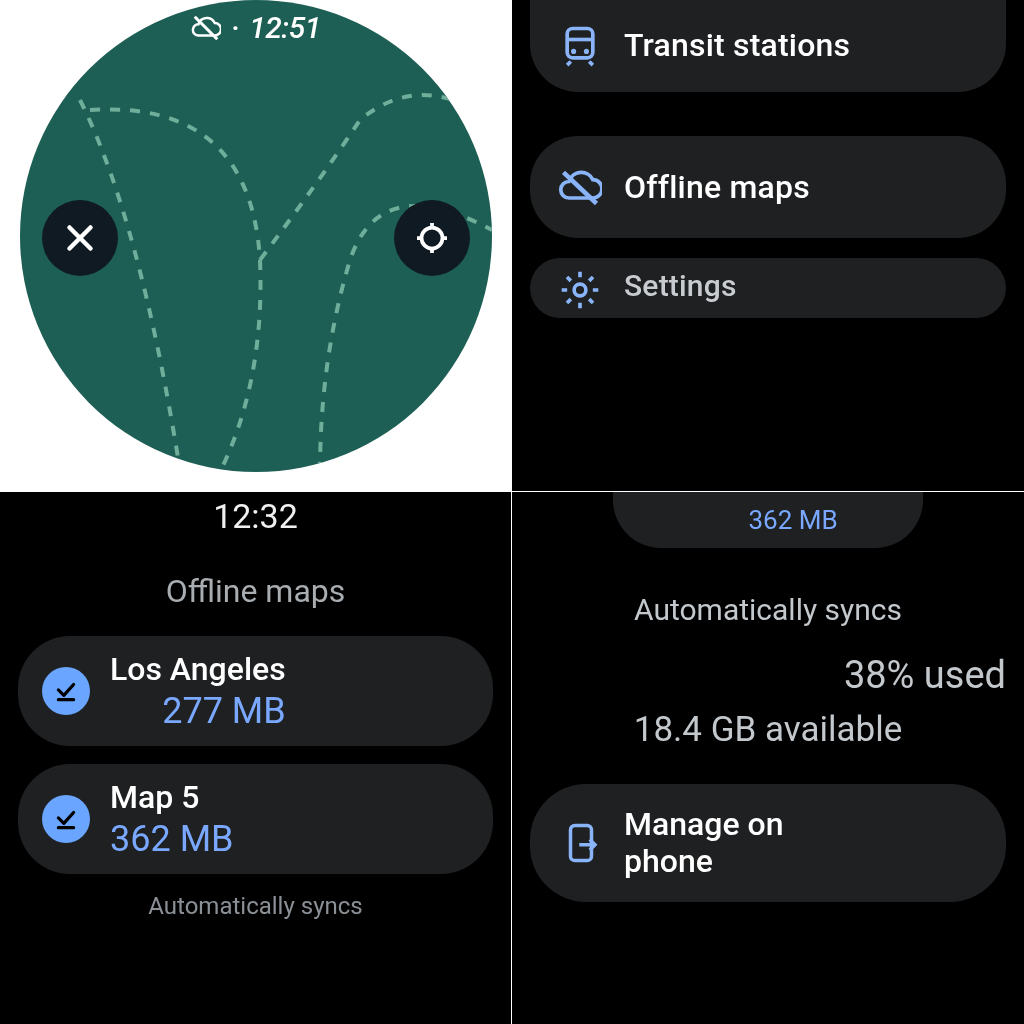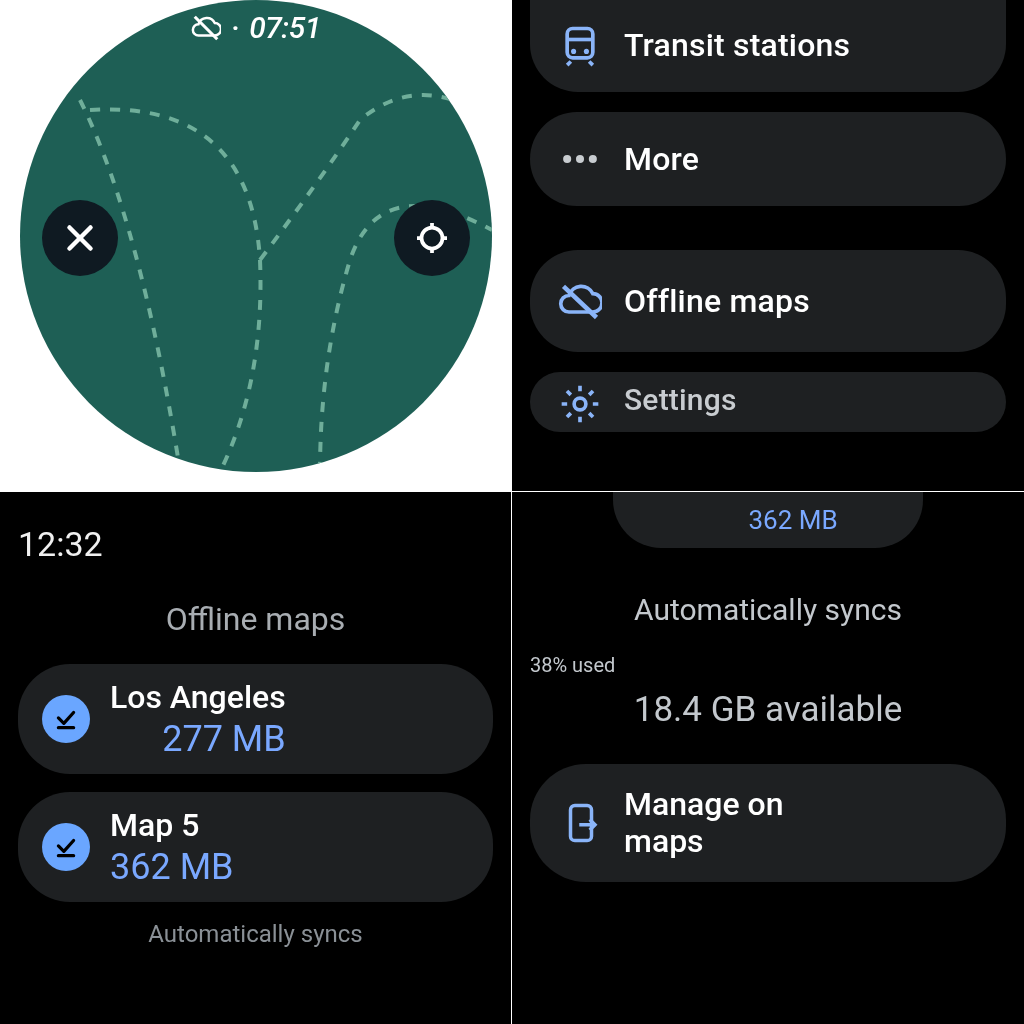--- a/index.html
+++ b/index.html
@@ -60,22 +60,22 @@
   .chip .icon svg { width: 44px; height: 44px; }
   .chip .label {
     font-size: 32px; font-weight: 500; color: #fff; letter-spacing: 0.2px;
   }
   .chip.partial-top { margin-top: -14px; border-top-left-radius: 0; border-top-right-radius: 0; }
   .chip.partial-bottom { margin-bottom: 0; height: 60px; overflow: hidden; align-items: flex-start; padding-top: 10px; }
   .chip.partial-bottom .label { font-size: 30px; color: #c8ccd0; }
   
   .pane3 { padding: 0 18px; }
   .time3 {
-    font-size: 34px; color: #f0f0f0;
-    margin-top: 32px; font-weight: 400;
+    text-align: center; font-size: 34px; color: #f0f0f0;
+    margin-top: 4px; font-weight: 400;
   }
   .title3 {
     text-align: center; font-size: 32px; color: #a8adb2;
     margin-top: 36px; margin-bottom: 26px; font-weight: 400;
   }
   .map-chip {
     background: #1e2022;
     border-radius: 52px;
     display: flex; align-items: center;
     gap: 20px;
@@ -107,22 +107,22 @@
     width: 310px;
     font-size: 26px; color: #7aa8ff;
     padding-left: 50px;
   }
   .sync-text {
     text-align: center;
     font-size: 30px; color: #c3c8cd;
     margin-top: 42px; line-height: 1.35;
   }
   .used-text {
-    text-align: left;
-    font-size: 20px; color: #c3c8cd;
+    text-align: right;
+    font-size: 38px; color: #c3c8cd;
     margin-top: 22px;
   }
   .avail-text {
     text-align: center;
     font-size: 35px; color: #c3c8cd;
     margin-top: 12px;
   }
   .manage-chip {
     background: #1e2022;
     border-radius: 56px;
@@ -148,21 +148,21 @@
         <path d="M 70 110 Q 230 100 240 260 Q 245 380 200 472" stroke="#6fae9a" stroke-width="4" stroke-dasharray="10 10" fill="none"></path>
         <path d="M 240 260 Q 300 180 340 120 Q 400 70 472 120" stroke="#6fae9a" stroke-width="4" stroke-dasharray="10 10" fill="none"></path>
         <path d="M 300 472 Q 300 360 330 260 Q 360 170 472 230" stroke="#6fae9a" stroke-width="4" stroke-dasharray="10 10" fill="none"></path>
       </svg>
       <div class="status-bar">
         <svg class="cloud-off-mini" viewBox="0 0 24 24">
           <path d="M19 18 A5 5 0 0 0 19 8 A7 7 0 0 0 6 9 A4.5 4.5 0 0 0 6 18 Z" fill="none" stroke="#fff" stroke-width="2"></path>
           <line x1="3" y1="3" x2="21" y2="21" stroke="#fff" stroke-width="2.5"></line>
         </svg>
         <span class="dot">·</span>
-        <span>07:51</span>
+        <span>12:51</span>
       </div>
       <div class="round-btn btn-close">
         <svg viewBox="0 0 24 24">
           <line x1="5" y1="5" x2="19" y2="19" stroke="#fff" stroke-width="3" stroke-linecap="round"></line>
           <line x1="19" y1="5" x2="5" y2="19" stroke="#fff" stroke-width="3" stroke-linecap="round"></line>
         </svg>
       </div>
       <div class="round-btn btn-locate">
         <svg viewBox="0 0 24 24">
           <circle cx="12" cy="12" r="7" fill="none" stroke="#fff" stroke-width="2.5"></circle>
@@ -183,30 +183,20 @@
             <line x1="5" y1="9" x2="19" y2="9" stroke="#8ab4f8" stroke-width="2"></line>
             <circle cx="8.5" cy="15.5" r="1.4" fill="#8ab4f8"></circle>
             <circle cx="15.5" cy="15.5" r="1.4" fill="#8ab4f8"></circle>
             <line x1="7" y1="21" x2="5" y2="23" stroke="#8ab4f8" stroke-width="2"></line>
             <line x1="17" y1="21" x2="19" y2="23" stroke="#8ab4f8" stroke-width="2"></line>
           </svg>
       </span>
       <span class="label">Transit stations</span>
     </div>
 
-    <div class="chip">
-      <span class="icon">
-        <svg viewBox="0 0 24 24">
-            <circle cx="5" cy="12" r="2.2" fill="#c8ccd0"></circle>
-            <circle cx="12" cy="12" r="2.2" fill="#c8ccd0"></circle>
-            <circle cx="19" cy="12" r="2.2" fill="#c8ccd0"></circle>
-          </svg>
-      </span>
-      <span class="label">More</span>
-    </div>
 
     <div style="height:24px"></div>
 
     <div class="chip tall">
       <span class="icon">
         <svg viewBox="0 0 24 24">
             <path d="M19 18 A5 5 0 0 0 19 8 A7 7 0 0 0 6 9 A4.5 4.5 0 0 0 6 18 Z" fill="none" stroke="#8ab4f8" stroke-width="2"></path>
             <line x1="3" y1="4" x2="21" y2="21" stroke="#8ab4f8" stroke-width="2.5"></line>
           </svg>
       </span>
@@ -269,18 +259,18 @@
     <div class="manage-chip">
       <span class="icon">
         <svg viewBox="0 0 24 24">
             <rect x="6" y="2" width="12" height="20" rx="2.5" fill="none" stroke="#8ab4f8" stroke-width="2"></rect>
             <line x1="11" y1="13" x2="20" y2="13" stroke="#8ab4f8" stroke-width="2"></line>
             <polyline points="17,10 20,13 17,16" fill="none" stroke="#8ab4f8" stroke-width="2"></polyline>
           </svg>
       </span>
       <div class="label">
         <span>Manage on</span><br>
-        <span>maps</span>
+        <span>phone</span>
       </div>
     </div>
   </div>
 
 </div>
 
 </body></html>

